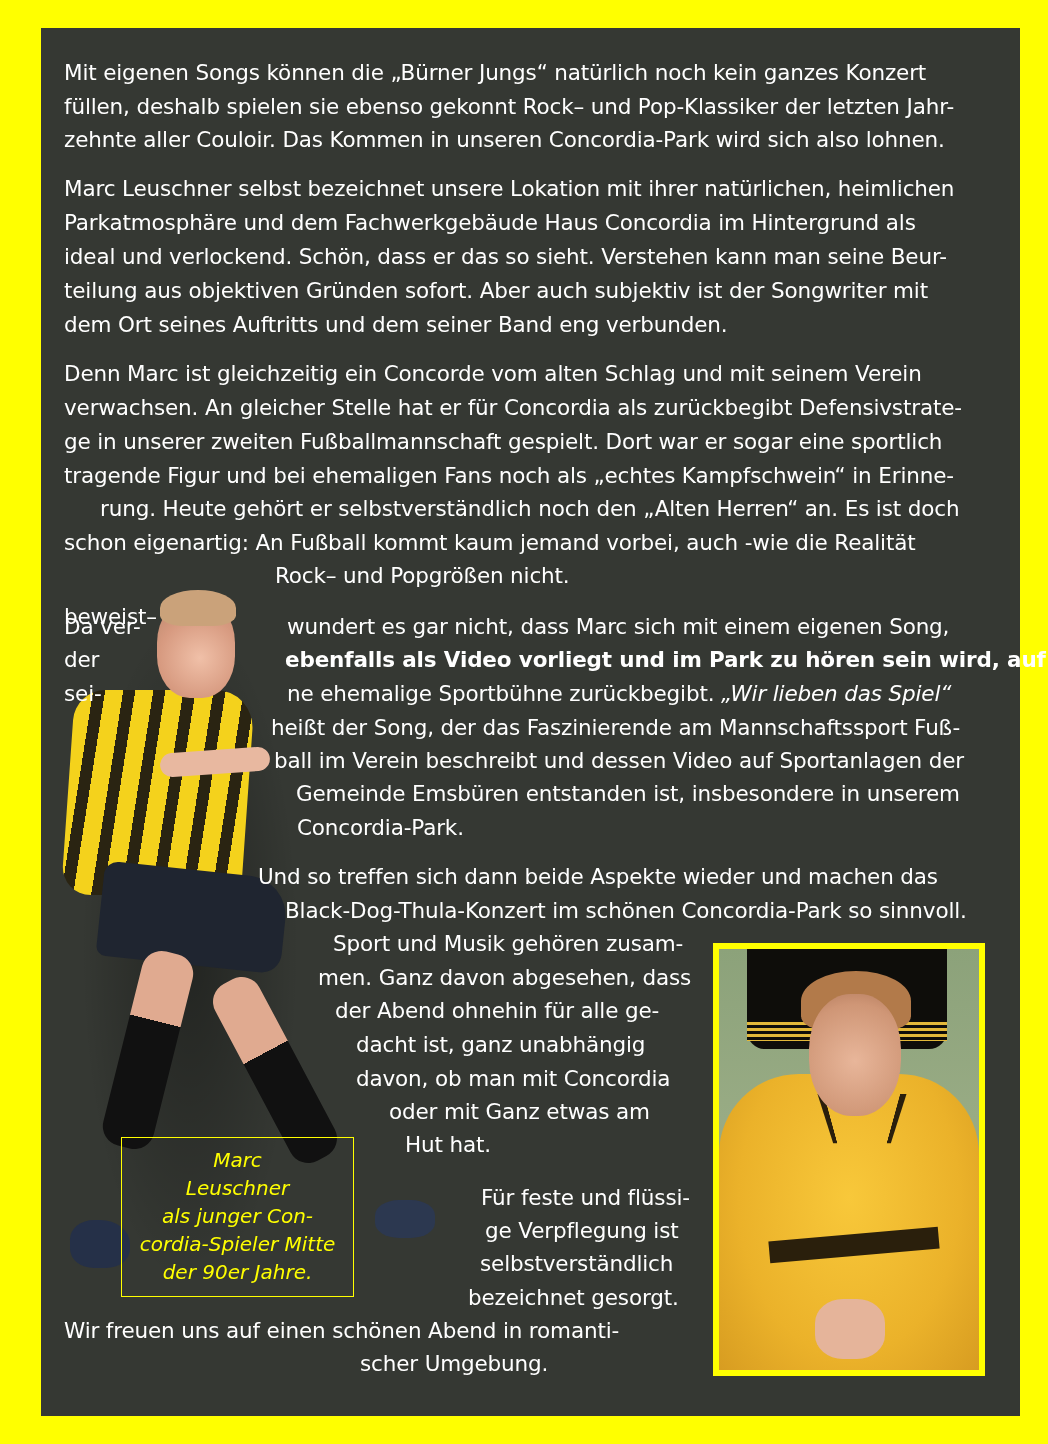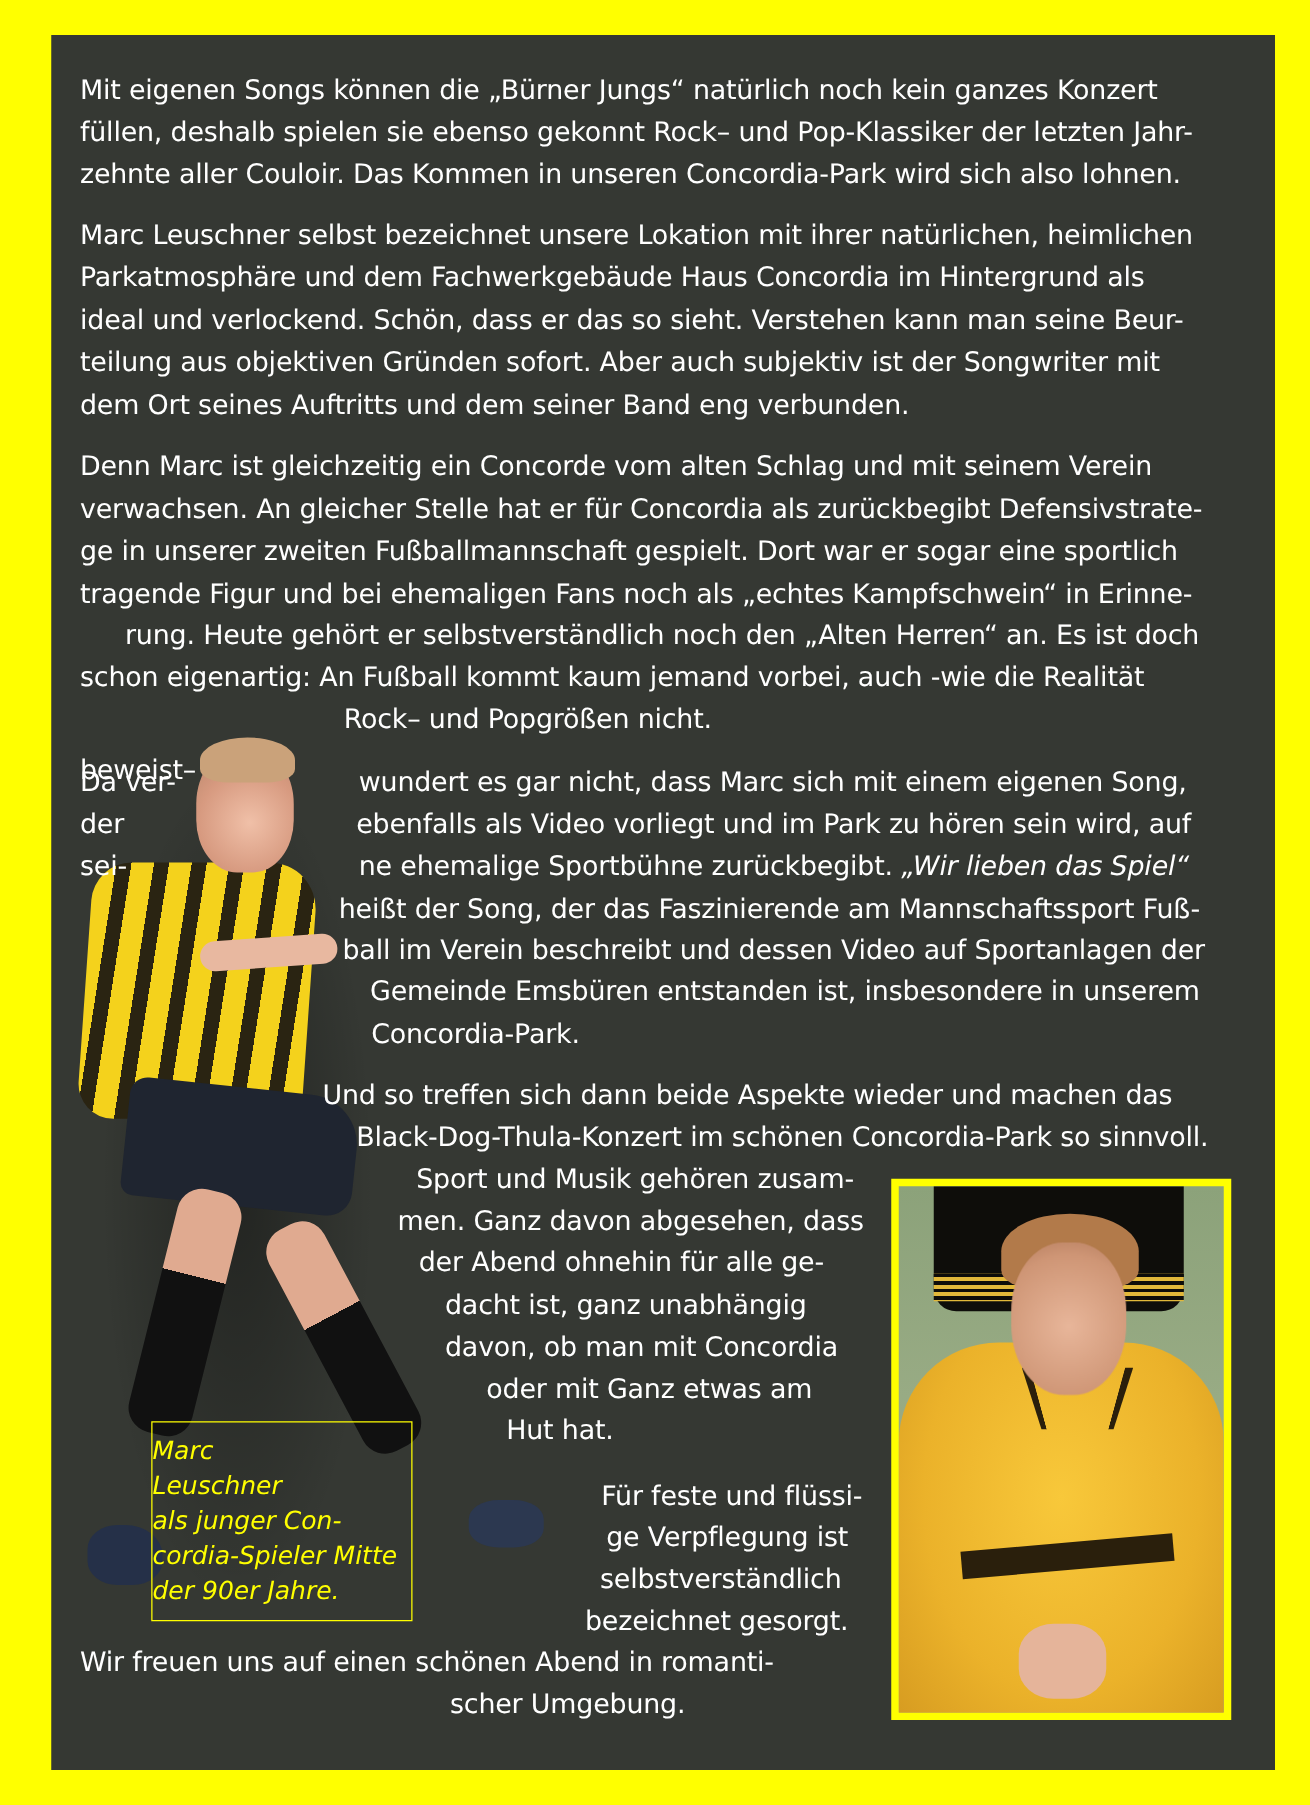--- a/index.html
+++ b/index.html
@@ -78,27 +78,28 @@
       background: #253048; border-radius: 40% 50% 40% 40%;
     }
     .player .boot2 {
       position: absolute; left: 315px; top: 610px; width: 60px; height: 38px;
       background: #2c3850; border-radius: 40%;
     }
 
     .caption {
       position: absolute;
       left: 121px; top: 1137px;
-      width: 209px; height: 160px;
+      width: 233px; height: 160px;
       border: 1px solid #ffff00;
       box-sizing: border-box;
       color: #ffff00;
       font-style: italic;
       font-size: 20px;
       line-height: 28px;
+      text-align: center;
       padding-top: 8px;
       white-space: pre-line;
     }
 
     
     .portrait {
       position: absolute;
       left: 713px; top: 943px;
       width: 272px; height: 433px;
       background: #ffff00;
@@ -179,21 +180,21 @@
   <div class="boot1"></div>
   <div class="boot2"></div>
   <div class="head"></div>
   <div class="hair"></div>
 </div>
 
 <div class="line" style="left:64px;top:610px;">Da ver-</div>
 <div class="line" style="left:64px;top:643px;">der</div>
 <div class="line" style="left:64px;top:677px;">sei-</div>
 <div class="line" style="left:287px;top:610px;">wundert es gar nicht, dass Marc sich mit einem eigenen Song,</div>
-<div class="line" style="left:285px;top:643px;">ebenfalls als Video vorliegt und im Park zu hören sein wird, auf</div>
+<div class="line" style="left:285px;top:643px;font-weight:bold;">ebenfalls als Video vorliegt und im Park zu hören sein wird, auf</div>
 <div class="line" style="left:287px;top:677px;"><span>ne ehemalige Sportbühne zurückbegibt. </span><i>„Wir lieben das Spiel“</i></div>
 <div class="line" style="left:271px;top:711px;">heißt der Song, der das Faszinierende am Mannschaftssport Fuß-</div>
 <div class="line" style="left:274px;top:744px;">ball im Verein beschreibt und dessen Video auf Sportanlagen der</div>
 <div class="line" style="left:296px;top:777px;">Gemeinde Emsbüren entstanden ist, insbesondere in unserem</div>
 <div class="line" style="left:297px;top:811px;">Concordia-Park.</div>
 
 <div class="line" style="left:258px;top:860px;">Und so treffen sich dann beide Aspekte wieder und machen das</div>
 <div class="line" style="left:285px;top:894px;">Black-Dog-Thula-Konzert im schönen Concordia-Park so sinnvoll.</div>
 <div class="line" style="left:300px;top:927px;margin-left:33px;">Sport und Musik gehören zusam-</div>
 <div class="line" style="left:318px;top:961px;">men. Ganz davon abgesehen, dass</div>

